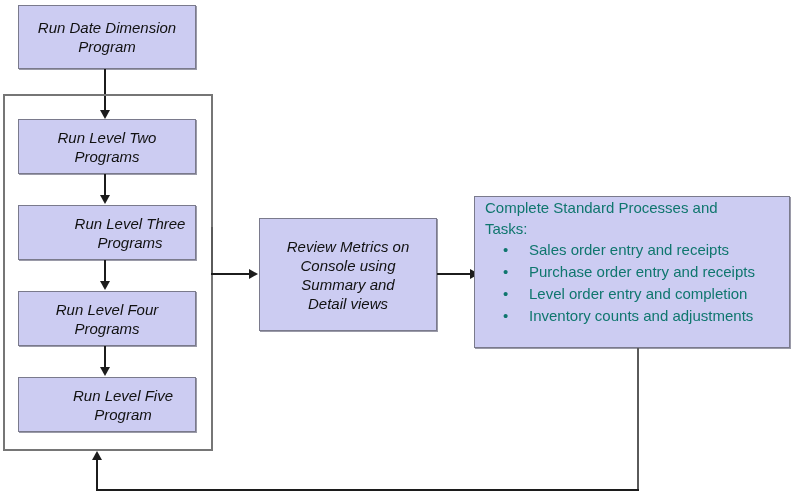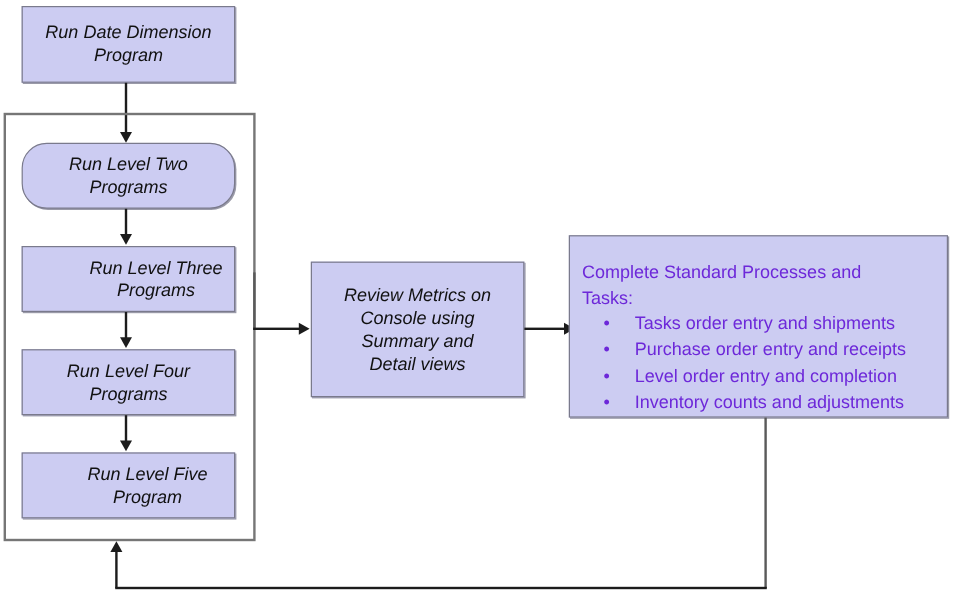--- a/index.html
+++ b/index.html
@@ -47,24 +47,24 @@
     background: transparent;
     border: 2px solid #767676;
   }
   
   .task-box {
     position: absolute;
     box-sizing: border-box;
     background: #ccccf2;
     border: 1px solid #7a7a8c;
     box-shadow: 1px 1px 0 0 #9a9aa8;
-    color: #6d28d9;
+    color: #0f766e;
     font-size: 15px;
     line-height: 21px;
-    padding: 20px 6px 6px 10px;
+    padding: 0 6px 6px 10px;
   }
   .task-heading {
     display: block;
     white-space: pre-line;
   }
   .task-list {
     margin: 0;
     padding: 0;
     list-style: none;
   }
@@ -125,21 +125,21 @@
   <div class="node" style="left:18px; top:5px; width:178px; height:64px;">
     <span class="node-text">Run Date Dimension
 Program</span>
   </div>
 
   <div class="line-v" style="left:104px; top:69px; height:45px;"></div>
   <div class="arrow-down" style="left:100px; top:110px;"></div>
 
   <div class="group-box" style="left:3px; top:94px; width:210px; height:357px;"></div>
 
-  <div class="node" style="left:18px; top:119px; width:178px; height:55px;border-radius:21px;">
+  <div class="node" style="left:18px; top:119px; width:178px; height:55px;">
     <span class="node-text">Run Level Two
 Programs</span>
   </div>
   <div class="line-v" style="left:104px; top:174px; height:24px;"></div>
   <div class="arrow-down" style="left:100px; top:195px;"></div>
 
   <div class="node" style="left:18px; top:205px; width:178px; height:55px;padding-left:46px;">
     <span class="node-text">Run Level Three
 Programs</span>
   </div>
@@ -171,21 +171,21 @@
 
   <div class="line-h" style="left:437px; top:273px; width:36px;"></div>
   <div class="arrow-right" style="left:470px; top:269px;"></div>
 
   <div class="task-box" style="left:474px; top:196px; width:316px; height:152px;">
     <span class="task-heading">Complete Standard Processes and
 Tasks:</span>
     <ul class="task-list">
       <li>
         <span class="bullet">•</span>
-        <span>Tasks order entry and shipments</span>
+        <span>Sales order entry and receipts</span>
       </li>
       <li>
         <span class="bullet">•</span>
         <span>Purchase order entry and receipts</span>
       </li>
       <li>
         <span class="bullet">•</span>
         <span>Level order entry and completion</span>
       </li>
       <li>

